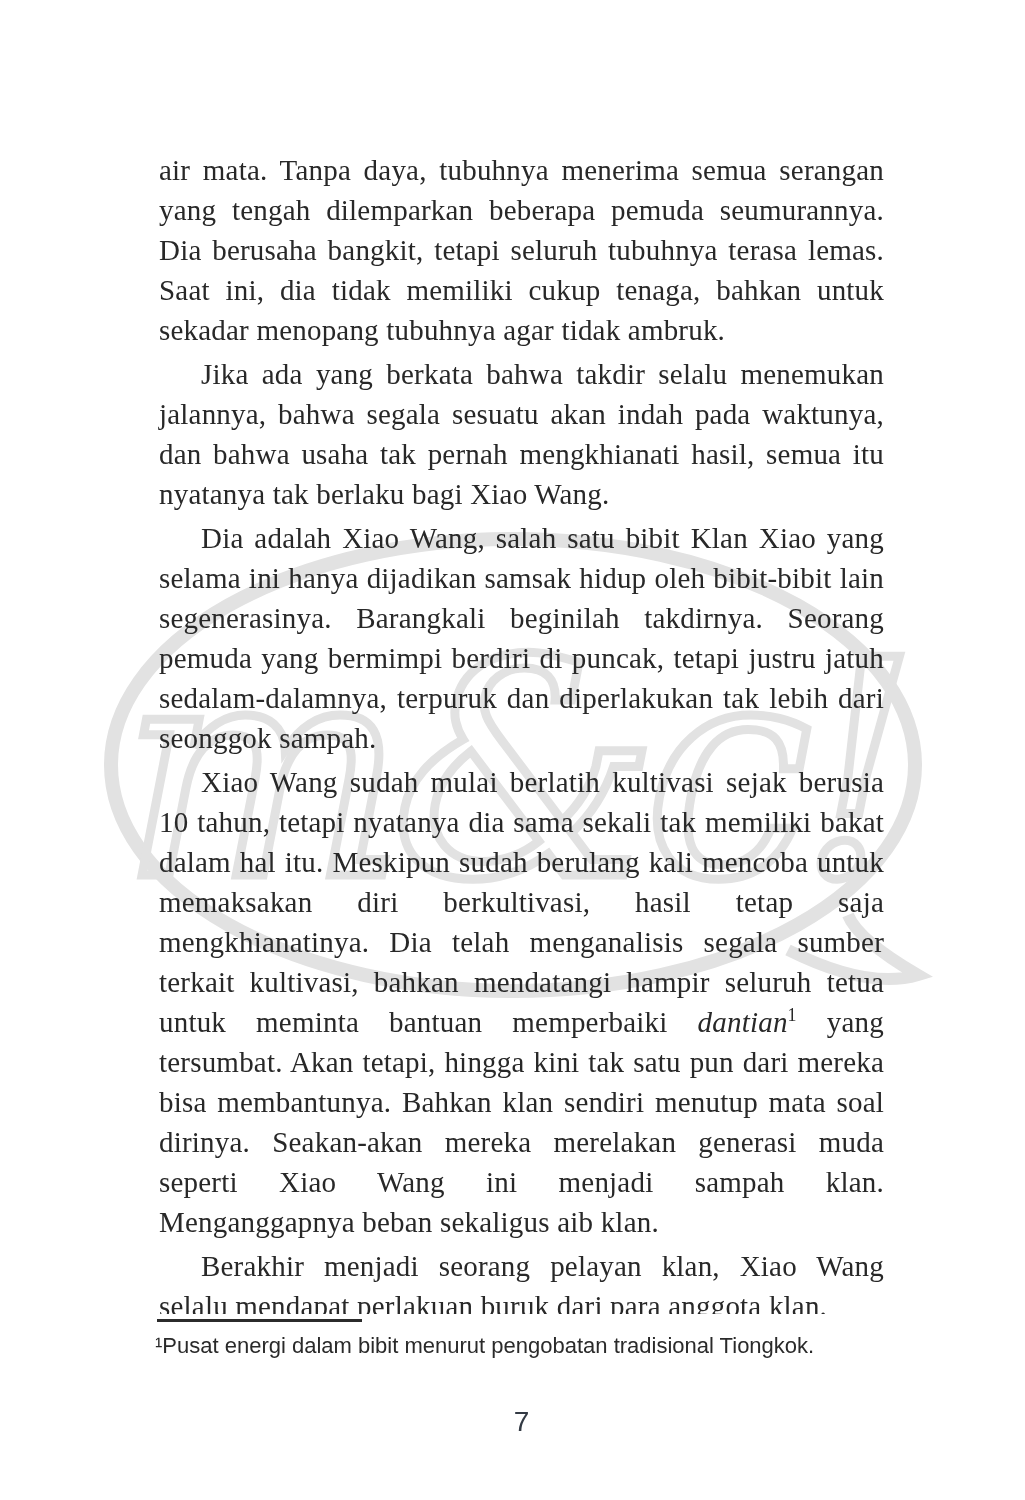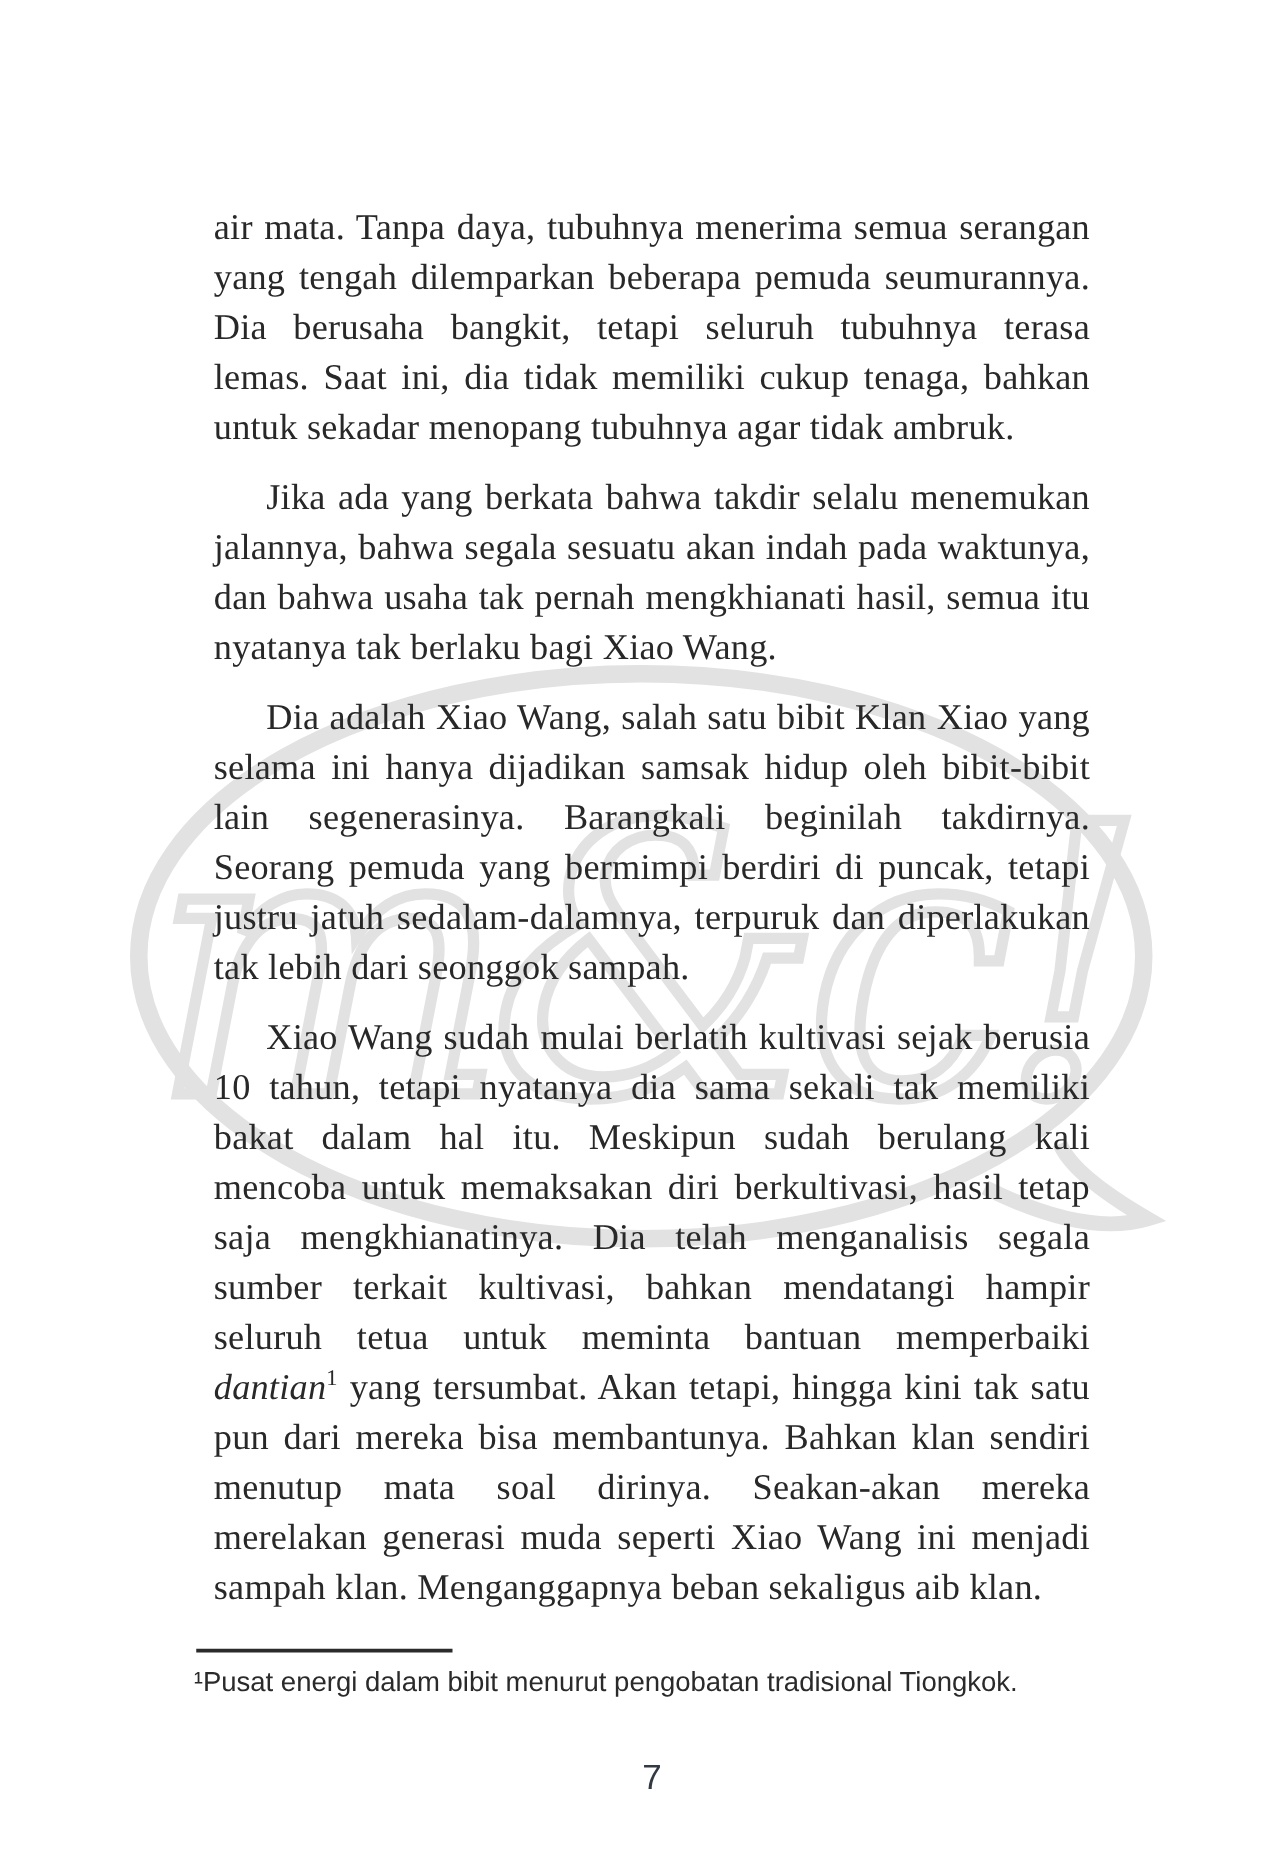--- a/index.html
+++ b/index.html
@@ -29,21 +29,21 @@
   .text-block {
     position: absolute;
     left: 155px;
     top: 146px;
     width: 733px;
     height: 1168px;
     overflow: hidden;
     z-index: 1;
   }
   .text-block p {
-    margin: 16px;
+    margin: 4px;
     font-size: 29px;
     line-height: 40px;
     letter-spacing: 0.2px;
     text-align: justify;
     color: #282828;
   }
   .text-block p.indent { text-indent: 42px; }
   .seg-i { font-style: italic; }
   .seg-sup {
     font-size: 0.62em;
@@ -96,20 +96,21 @@
     <ellipse cx="425" cy="245" rx="402" ry="226" fill="none" stroke="#e2e2e2" stroke-width="14"></ellipse>
     <path d="M 700 430 Q 780 470 830 455 Q 770 420 760 395" fill="none" stroke="#e2e2e2" stroke-width="12"></path>
     <text x="425" y="355" text-anchor="middle" font-family="DejaVu Serif, serif" font-style="italic" font-size="300" letter-spacing="-14" fill="none" stroke="#e2e2e2" stroke-width="9">m&amp;c!</text>
   </svg>
 
   <div class="text-block" id="text-block">
       <p><span>air mata. Tanpa daya, tubuhnya menerima semua serangan yang tengah dilemparkan beberapa pemuda seumurannya. Dia berusaha bangkit, tetapi seluruh tubuhnya terasa lemas. Saat ini, dia tidak memiliki cukup tenaga, bahkan untuk sekadar menopang tubuhnya agar tidak ambruk.</span></p>
       <p class="indent"><span>Jika ada yang berkata bahwa takdir selalu menemukan jalannya, bahwa segala sesuatu akan indah pada waktunya, dan bahwa usaha tak pernah mengkhianati hasil, semua itu nyatanya tak berlaku bagi Xiao Wang.</span></p>
       <p class="indent"><span>Dia adalah Xiao Wang, salah satu bibit Klan Xiao yang selama ini hanya dijadikan samsak hidup oleh bibit-bibit lain segenerasinya. Barangkali beginilah takdirnya. Seorang pemuda yang bermimpi berdiri di puncak, tetapi justru jatuh sedalam-dalamnya, terpuruk dan diperlakukan tak lebih dari seonggok sampah.</span></p>
       <p class="indent"><span>Xiao Wang sudah mulai berlatih kultivasi sejak berusia 10 tahun, tetapi nyatanya dia sama sekali tak memiliki bakat dalam hal itu. Meskipun sudah berulang kali mencoba untuk memaksakan diri berkultivasi, hasil tetap saja mengkhianatinya. Dia telah menganalisis segala sumber terkait kultivasi, bahkan mendatangi hampir seluruh tetua untuk meminta bantuan memperbaiki </span><span class="seg-i">dantian</span><span class="seg-sup">1</span><span> yang tersumbat. Akan tetapi, hingga kini tak satu pun dari mereka bisa membantunya. Bahkan klan sendiri menutup mata soal dirinya. Seakan-akan mereka merelakan generasi muda seperti Xiao Wang ini menjadi sampah klan. Menganggapnya beban sekaligus aib klan.</span></p>
+      <p class="indent"><span>Berakhir menjadi seorang pelayan klan, Xiao Wang selalu mendapat perlakuan buruk dari para anggota klan.</span></p>
     </div>
 
   <div class="footnote-rule"></div>
   <div class="footnote">
     <span class="fn-marker">¹</span><span>Pusat energi dalam bibit menurut pengobatan tradisional Tiongkok.</span>
   </div>
 
   <div class="page-number">7</div>
 
 </div>

